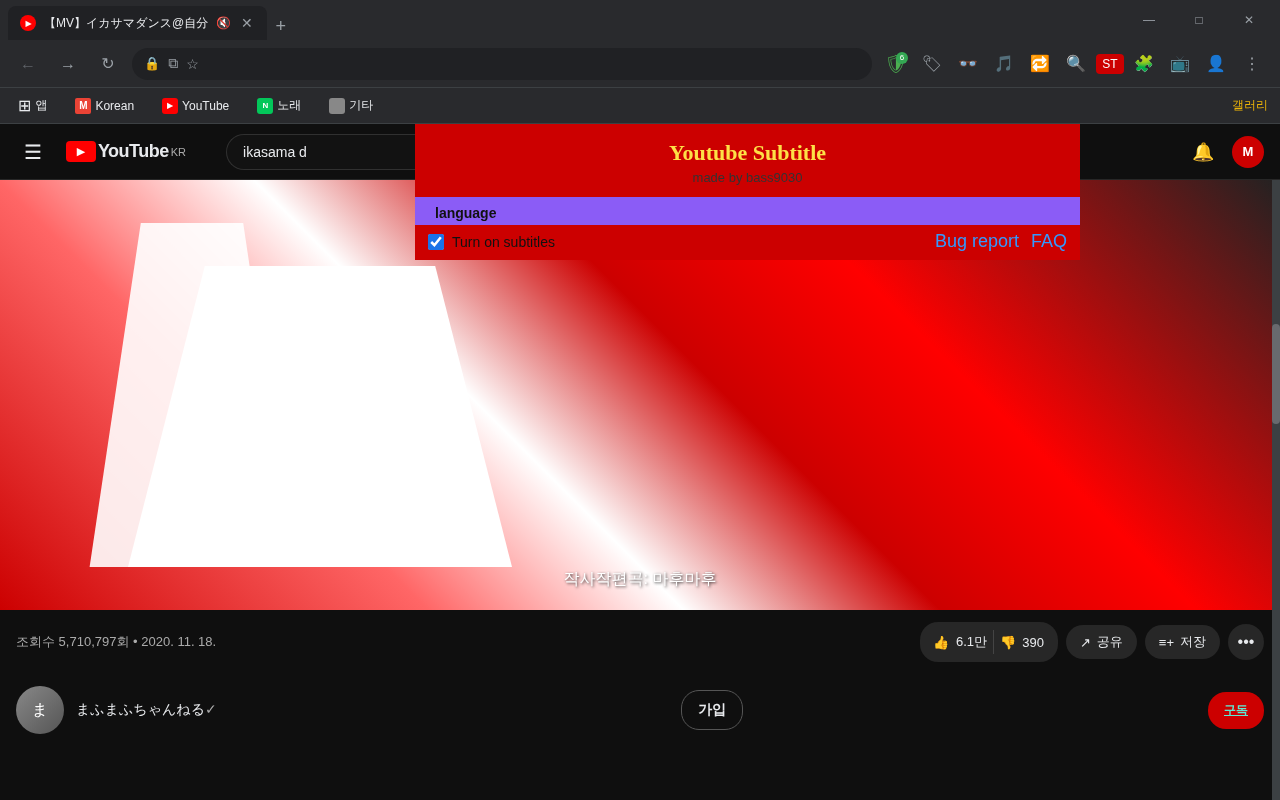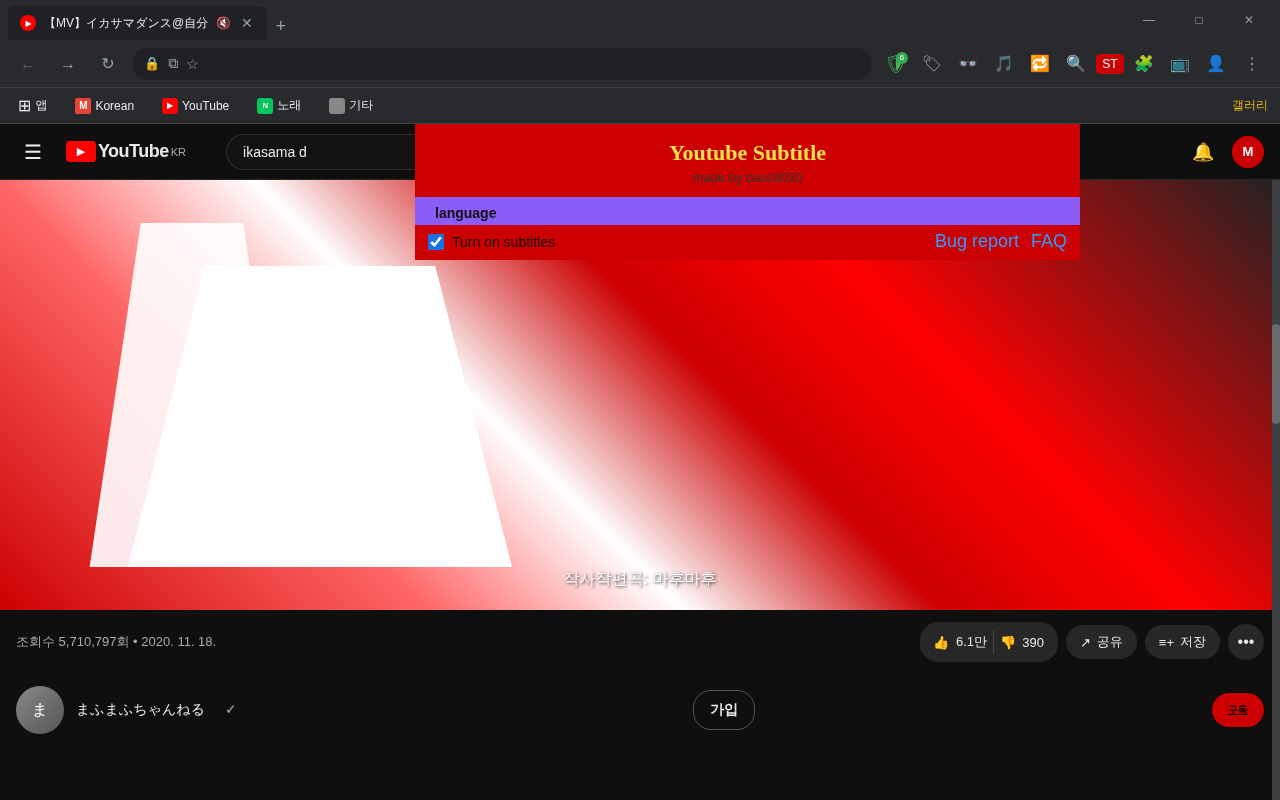--- a/index.html
+++ b/index.html
@@ -76,21 +76,21 @@
     .action-btn { display: flex; align-items: center; gap: 6px; padding: 8px 14px; background: #272727; border-radius: 18px; color: #e8eaed; font-size: 13px; cursor: pointer; border: none; }
     .action-divider { width: 1px; height: 24px; background: #444; }
     .more-btn { width: 36px; height: 36px; border-radius: 50%; background: #272727; display: flex; align-items: center; justify-content: center; color: #e8eaed; cursor: pointer; }
 
     
     .channel-row { display: flex; align-items: center; padding: 12px 16px; background: #0f0f0f; gap: 12px; }
     .channel-avatar { width: 48px; height: 48px; border-radius: 50%; background: #888; overflow: hidden; flex-shrink: 0; }
     .channel-avatar-placeholder { width: 100%; height: 100%; background: linear-gradient(135deg, #888, #555); display: flex; align-items: center; justify-content: center; color: white; font-size: 16px; }
     .channel-name { color: #e8eaed; font-size: 14px; font-weight: 500; }
     .channel-verified { color: #aaa; font-size: 14px; }
-    .subscribe-btn { margin-left: auto; padding: 10px 16px; background: #cc0000; color: #000000; border: none; border-radius: 18px; font-size: 10px; font-weight: 600; cursor: pointer; text-decoration: underline; }
+    .subscribe-btn { margin-left: auto; padding: 10px 16px; background: #cc0000; color: #5eead4; border: none; border-radius: 18px; font-size: 12px; font-weight: 600; cursor: pointer; text-decoration: underline; }
     .join-btn { padding: 10px 16px; background: transparent; color: #e8eaed; border: 1px solid #555; border-radius: 18px; font-size: 14px; font-weight: 600; cursor: pointer; }
 
     
     .ext-popup { position: absolute; top: 0; left: 415px; width: 665px; z-index: 100; }
 
     
     .popup-header { background: #cc0000; padding: 16px 20px 12px; border-radius: 0; }
     .popup-title { color: #fde047; font-size: 22px; font-weight: 700; text-align: center; font-family: 'Georgia', serif; }
     .popup-subtitle { color: #333; font-size: 13px; text-align: center; margin-top: 4px; }
     .popup-controls { background: #8b5cf6; padding: 8px 20px 4px; display: flex; align-items: flex-start; gap: 12px; }
@@ -241,21 +241,21 @@
             <div class="more-btn">•••</div>
           </div>
         </div>
       </div>
 
       <div class="channel-row">
         <div class="channel-avatar">
           <div class="channel-avatar-placeholder">ま</div>
         </div>
         <div>
-          <div style="display:flex; gap:20px;">
+          <div style="display:flex; gap:0;">
             <span class="channel-name">まふまふちゃんねる</span>
             <span class="channel-verified">✓</span>
           </div>
         </div>
         <button class="join-btn" style="margin-left:auto;text-align:center;">가입</button>
         <button class="subscribe-btn">구독</button>
       </div>
 
     </div>
 

